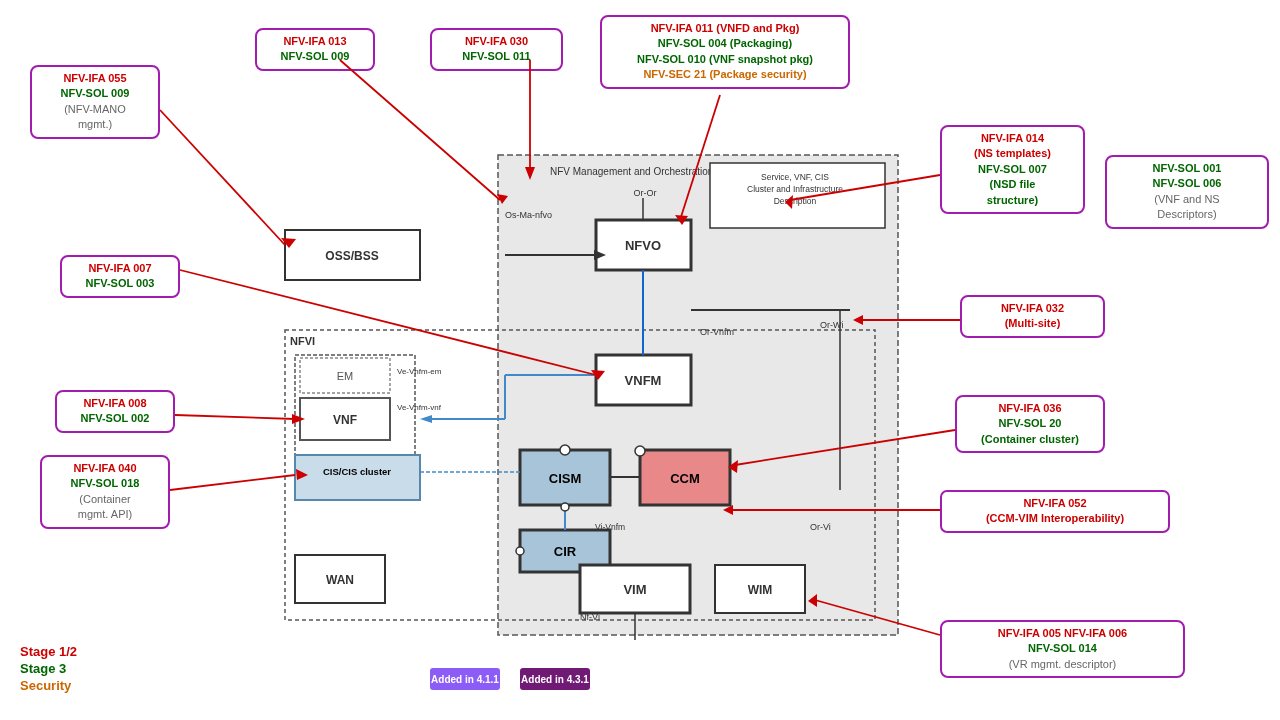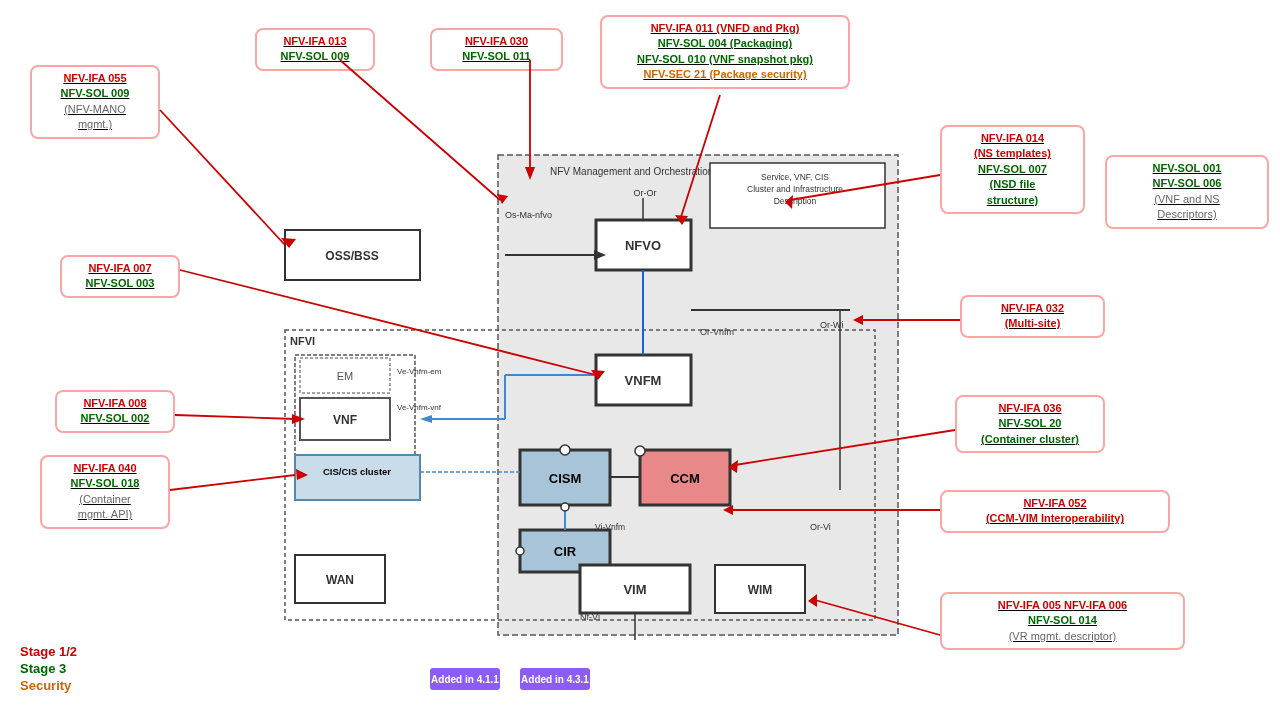--- a/index.html
+++ b/index.html
@@ -9,27 +9,26 @@
       background: #fff;
       font-family: Arial, sans-serif;
       font-size: 11px;
       overflow: hidden;
       position: relative;
     }
 
     
     .callout {
       position: absolute;
-      border: 2px solid #fca5a5;
+      border: 2px solid #a21caf;
       border-radius: 8px;
       padding: 4px 8px;
       background: #fff;
       text-align: center;
       line-height: 1.4;
-      text-decoration: underline;
     }
     .callout .red { color: #cc0000; font-weight: bold; }
     .callout .green { color: #006600; font-weight: bold; }
     .callout .gray { color: #666; }
     .callout .orange { color: #cc6600; font-weight: bold; }
 
     
     .legend {
       position: absolute;
       bottom: 30px;
@@ -52,21 +51,21 @@
       display: flex;
       align-items: center;
       justify-content: center;
       font-size: 10px;
       font-weight: bold;
       color: #fff;
       border-radius: 3px;
     }
 
     .legend-box.blue { background: #8b5cf6; }
-    .legend-box.red-bg { background: #8b5cf6; }
+    .legend-box.red-bg { background: #701a75; }
 
     
     .stage-legend {
       position: absolute;
       bottom: 25px;
       left: 20px;
     }
     .stage-legend div { margin-bottom: 2px; font-size: 13px; font-weight: bold; }
 
     
@@ -159,26 +158,26 @@
     <div class="green">(Container cluster)</div>
   </div>
 
   <div class="callout" style="left:40px; top:455px; width:130px;">
     <div class="red">NFV-IFA 040</div>
     <div class="green">NFV-SOL 018</div>
     <div class="gray">(Container</div>
     <div class="gray">mgmt. API)</div>
   </div>
 
-  <div class="callout" style="left:940px; top:490px; width:230px;">
+  <div class="callout" style="left:940px; top:490px; width:230px;border-radius:7px;">
     <div class="red">NFV-IFA 052</div>
     <div class="red">(CCM-VIM Interoperability)</div>
   </div>
 
-  <div class="callout" style="left:940px; top:592px; width:245px;">
+  <div class="callout" style="left:940px; top:620px; width:245px;">
     <div class="red">NFV-IFA 005  NFV-IFA 006</div>
     <div class="green">NFV-SOL 014</div>
     <div class="gray">(VR mgmt. descriptor)</div>
   </div>
 
   <svg id="arrows-svg">
 
     <rect x="498" y="155" width="400" height="480" fill="#e8e8e8" stroke="#555" stroke-width="1.5" stroke-dasharray="6,3"></rect>
 
     <text x="550" y="175" font-size="10" fill="#333">NFV Management and Orchestration (NFV-MANO)</text>

